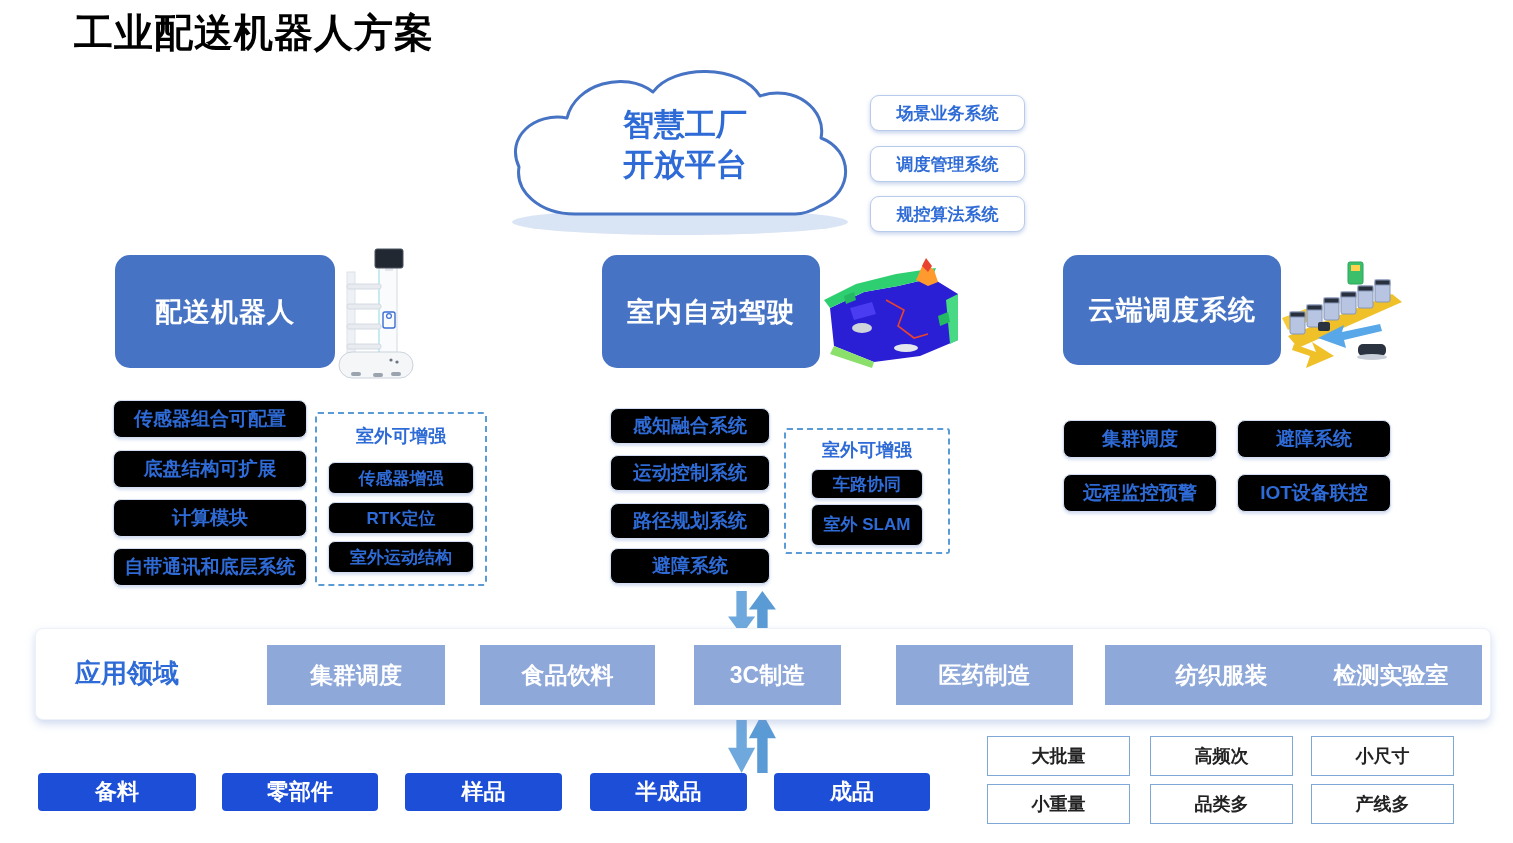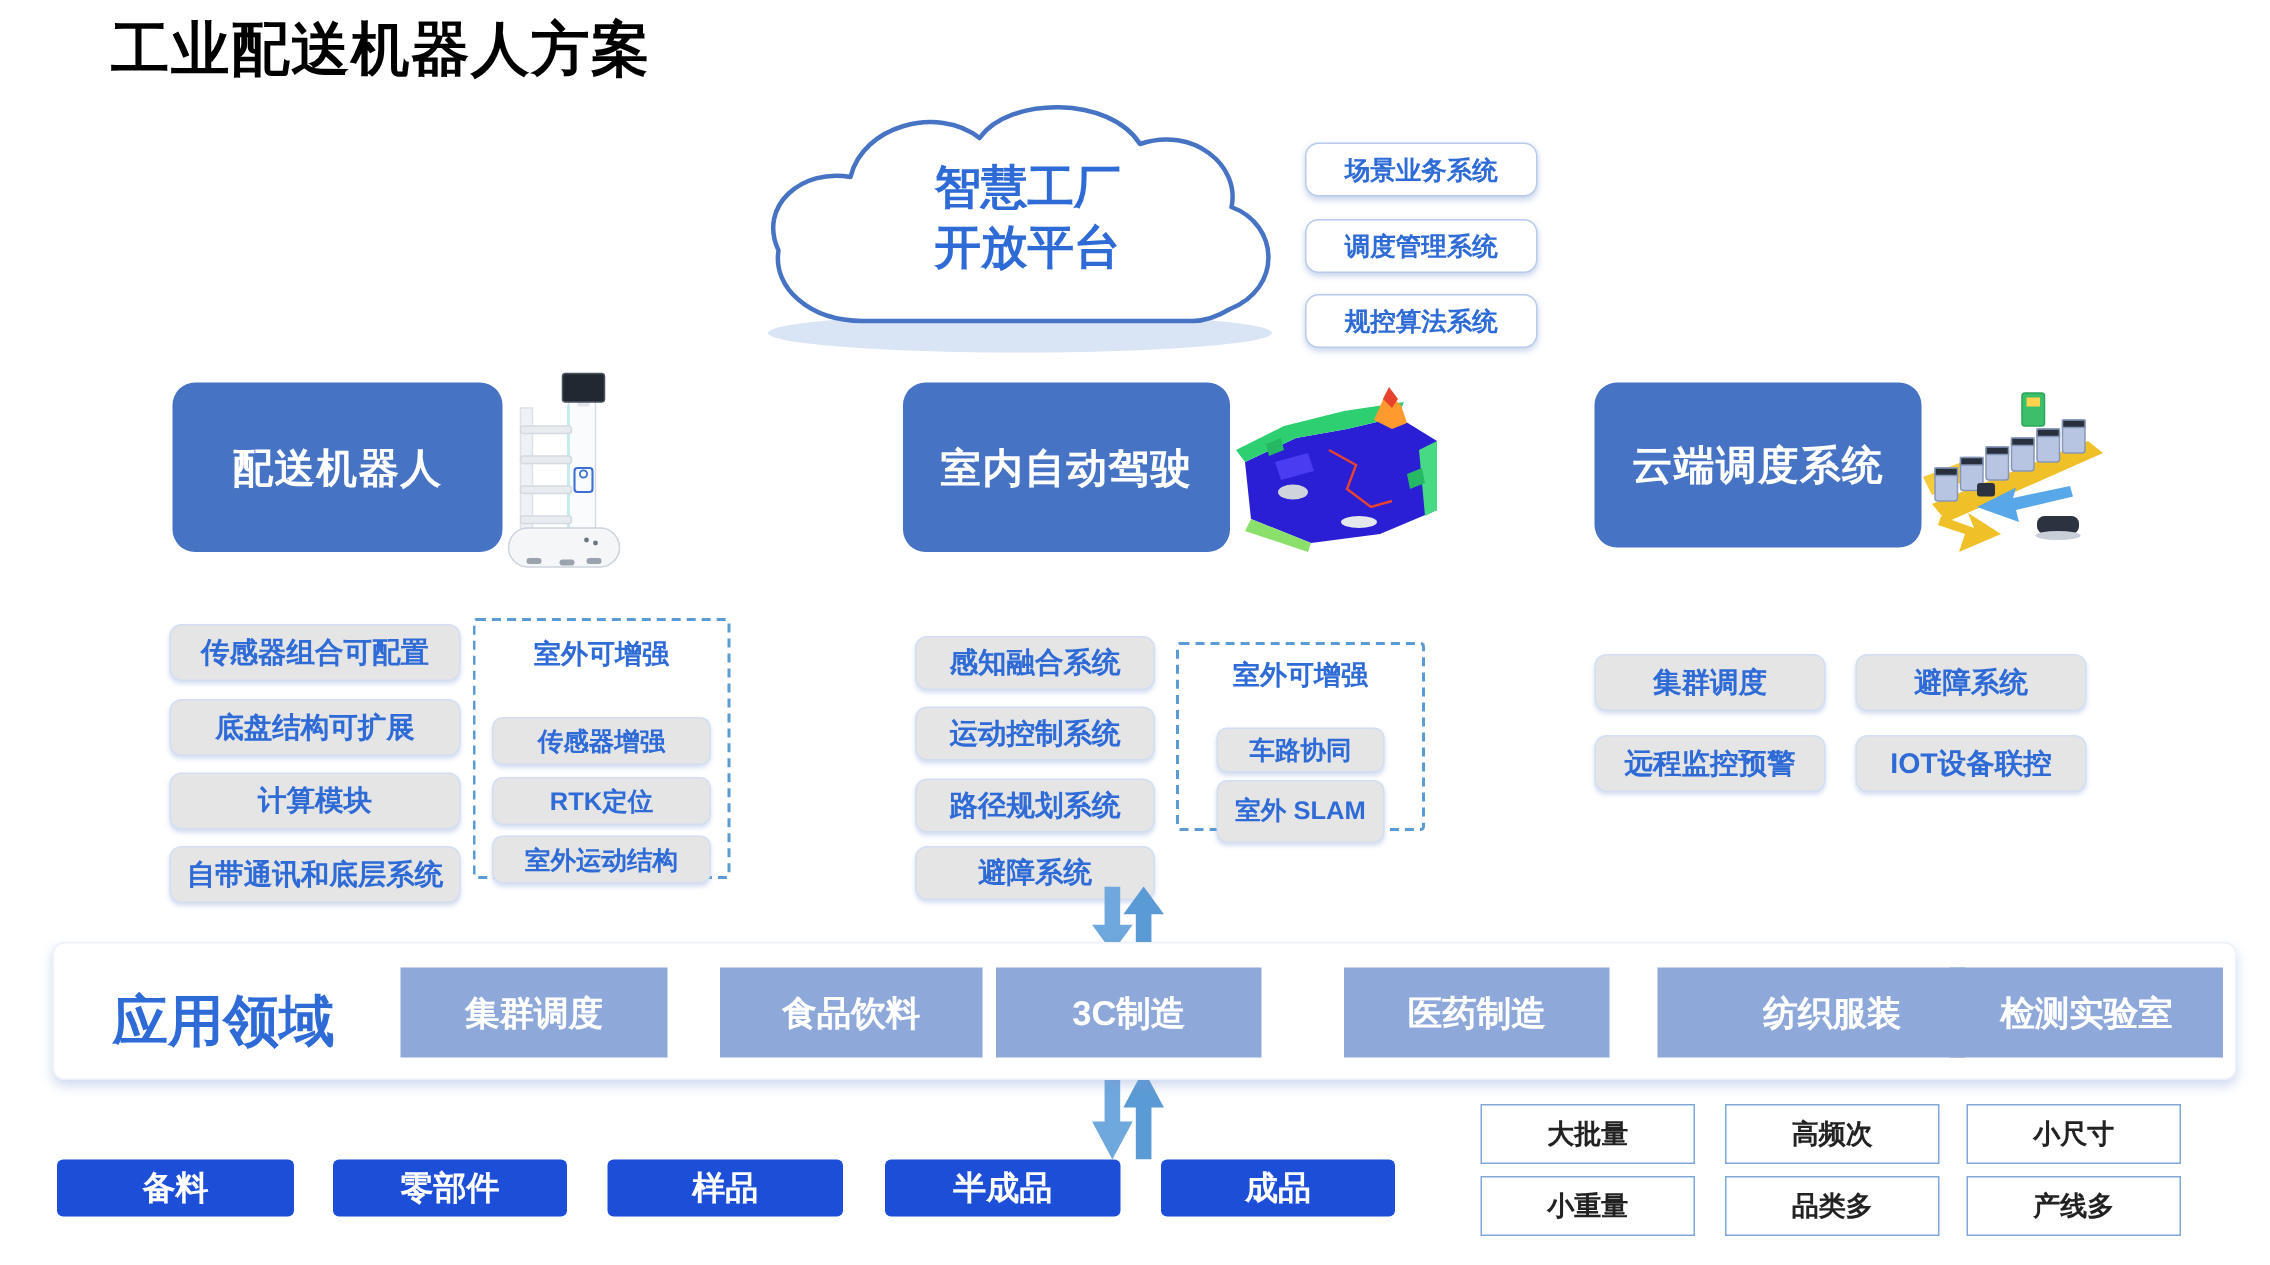--- a/index.html
+++ b/index.html
@@ -17,30 +17,30 @@
   .cloud-text{left:495px;top:105px;width:380px;color:#2E6BD6;font-size:31px;font-weight:800;
     line-height:1.28;flex-direction:column;}
 
   .sys-box{left:870px;width:153px;height:34px;background:#fff;border:1px solid #b9cbea;
     border-radius:9px;box-shadow:0 2px 4px rgba(90,130,200,.35);color:#2E6BD6;
     font-size:17px;font-weight:600;}
 
   .main-box{background:#4673C4;border-radius:15px;color:#fff;font-weight:800;font-size:27px;
     letter-spacing:1px;}
 
-  .feature{background:#e5e5e5;border:1px solid #d3def2;border-radius:8px;
-    box-shadow:0 2px 3px rgba(120,150,210,.3);color:#2E6BD6;font-weight:600;font-size:19px;margin-top:16px;}
+  .feature{background:#000000;border:1px solid #d3def2;border-radius:8px;
+    box-shadow:0 2px 3px rgba(120,150,210,.3);color:#2E6BD6;font-weight:600;font-size:19px;}
   .feature.small{font-size:17px;border-radius:7px;}
 
   .dashed-box{border:2px dashed #5B9BD5;border-radius:3px;}
   .dashed-title{color:#2E6BD6;font-weight:700;font-size:18px;width:100%;text-align:center;}
 
   .band{left:35px;top:628px;width:1454px;height:90px;background:#fff;border:1px solid #edf1f9;
     border-radius:8px;box-shadow:0 4px 8px rgba(120,150,210,.35);}
-  .band-label{left:75px;top:656px;font-size:37px;font-weight:800;color:#2E6BD6;}
+  .band-label{left:75px;top:656px;font-size:26px;font-weight:800;color:#2E6BD6;}
   .app-item{top:645px;height:60px;background:#8FA8DA;color:#fff;font-weight:700;font-size:23px;}
 
   .material{top:773px;height:38px;background:#1d4ed8;border-radius:4px;color:#fff;
     font-weight:700;font-size:22px;}
 
   .char-box{height:38px;background:#fff;border:1.5px solid #7FA8D9;color:#222;
     font-weight:600;font-size:18px;}
 </style>
 </head>
 <body>
@@ -186,21 +186,21 @@
   <svg width="50" height="60" viewBox="0 0 48 45" preserveAspectRatio="none">
     <polygon points="9,0 19,0 19,26 27,26 14,45 1,26 9,26" fill="#6FA8DC"></polygon>
     <polygon points="29,45 39,45 39,19 47,19 34,0 21,19 29,19" fill="#5B9BD5"></polygon>
   </svg>
 </div>
 
 <div class="abs band"></div>
 <div class="abs band-label">应用领域</div>
 <div class="abs flexc app-item" style="left:267px;width:178px;">集群调度</div>
 <div class="abs flexc app-item" style="left:480px;width:175px;">食品饮料</div>
-<div class="abs flexc app-item" style="left:664px;width:177px;">3C制造</div>
+<div class="abs flexc app-item" style="left:694px;width:147px;">3C制造</div>
 <div class="abs flexc app-item" style="left:896px;width:177px;">医药制造</div>
 <div class="abs flexc app-item" style="left:1105px;width:177px;padding-left:28px;">纺织服装</div>
 <div class="abs flexc app-item" style="left:1300px;width:182px;">检测实验室</div>
 
 <div class="abs flexc material" style="left:38px;width:158px;">备料</div>
 <div class="abs flexc material" style="left:222px;width:156px;">零部件</div>
 <div class="abs flexc material" style="left:405px;width:157px;">样品</div>
 <div class="abs flexc material" style="left:590px;width:157px;">半成品</div>
 <div class="abs flexc material" style="left:774px;width:156px;">成品</div>
 

